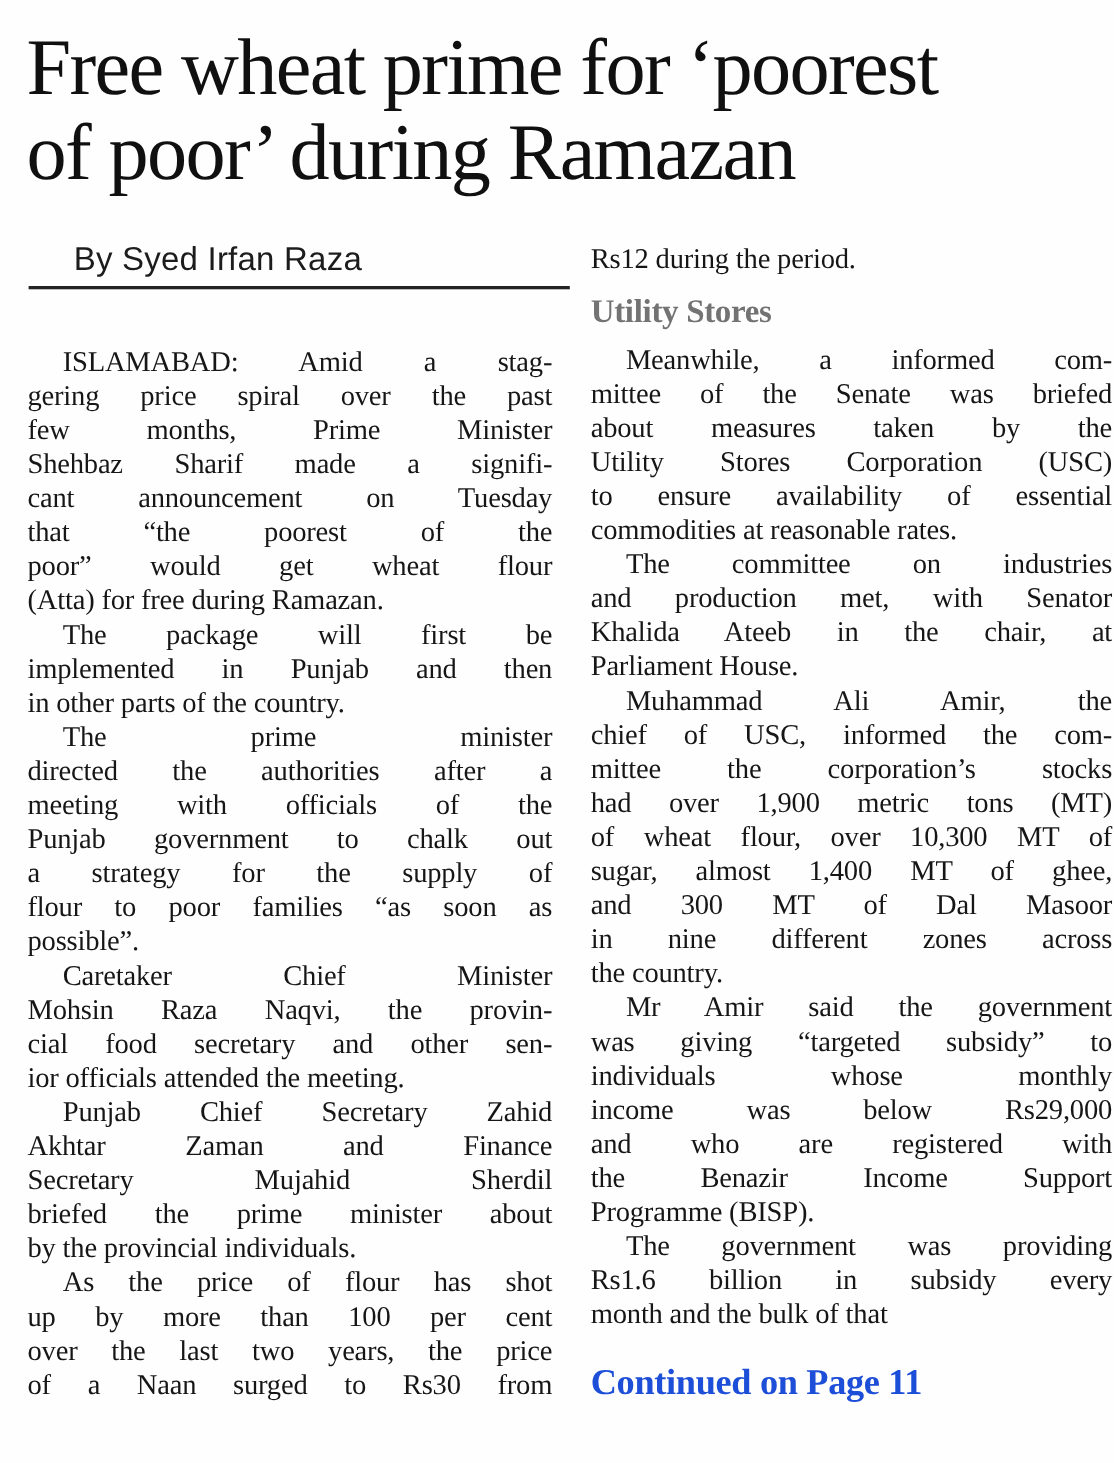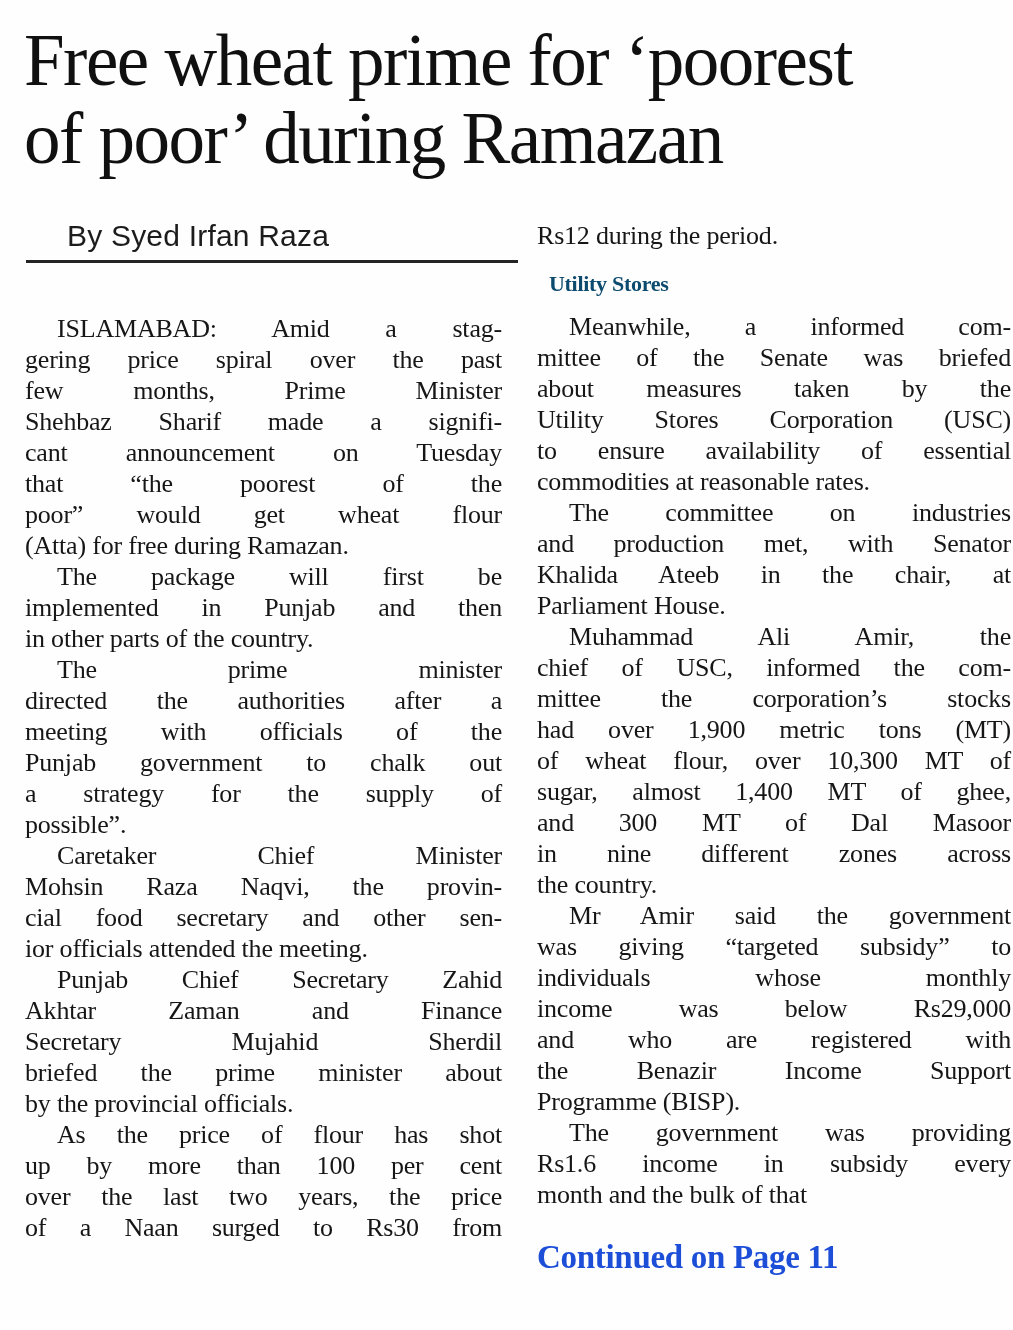--- a/index.html
+++ b/index.html
@@ -56,25 +56,25 @@
   .col-right { left: 537px; top: 220px; width: 474px; }
   .line {
     text-align: justify;
     text-align-last: justify;
     white-space: normal;
   }
   .line.no-stretch { text-align-last: left; }
   .line.indent { text-indent: 32px; }
   .subhead {
     font-weight: bold;
-    font-size: 22px;
+    font-size: 30px;
     line-height: 36px;
     letter-spacing: -0.3px;
-    margin: 15px 0 9px 12px;
-    color: #0c4a6e;
+    margin: 15px 0 9px 0;
+    color: #737373;
   }
   .continued {
     font-weight: bold;
     font-size: 33px;
     line-height: 38px;
     letter-spacing: -0.3px;
     margin-top: 28px;
     color: #1d4ed8;
   }
 </style>
@@ -101,30 +101,31 @@
       <div class="line">poor” would get wheat flour</div>
       <div class="line no-stretch">(Atta) for free during Ramazan.</div>
       <div class="line indent">The package will first be</div>
       <div class="line">implemented in Punjab and then</div>
       <div class="line no-stretch">in other parts of the country.</div>
       <div class="line indent">The prime minister</div>
       <div class="line">directed the authorities after a</div>
       <div class="line">meeting with officials of the</div>
       <div class="line">Punjab government to chalk out</div>
       <div class="line">a strategy for the supply of</div>
+      <div class="line">flour to poor families “as soon as</div>
       <div class="line no-stretch">possible”.</div>
       <div class="line indent">Caretaker Chief Minister</div>
       <div class="line">Mohsin Raza Naqvi, the provin-</div>
       <div class="line">cial food secretary and other sen-</div>
       <div class="line no-stretch">ior officials attended the meeting.</div>
       <div class="line indent">Punjab Chief Secretary Zahid</div>
       <div class="line">Akhtar Zaman and Finance</div>
       <div class="line">Secretary Mujahid Sherdil</div>
       <div class="line">briefed the prime minister about</div>
-      <div class="line no-stretch">by the provincial officials.</div>
+      <div class="line no-stretch">by the provincial individuals.</div>
       <div class="line indent">As the price of flour has shot</div>
       <div class="line">up by more than 100 per cent</div>
       <div class="line">over the last two years, the price</div>
       <div class="line">of a Naan surged to Rs30 from</div>
     </div>
   <div class="col col-right">
       <div class="line no-stretch">Rs12 during the period.</div>
       <div class="subhead">Utility Stores</div>
       <div class="line indent">Meanwhile, a informed com-</div>
       <div class="line">mittee of the Senate was briefed</div>
@@ -146,18 +147,18 @@
       <div class="line">in nine different zones across</div>
       <div class="line no-stretch">the country.</div>
       <div class="line indent">Mr Amir said the government</div>
       <div class="line">was giving “targeted subsidy” to</div>
       <div class="line">individuals whose monthly</div>
       <div class="line">income was below Rs29,000</div>
       <div class="line">and who are registered with</div>
       <div class="line">the Benazir Income Support</div>
       <div class="line no-stretch">Programme (BISP).</div>
       <div class="line indent">The government was providing</div>
-      <div class="line">Rs1.6 income in subsidy every</div>
+      <div class="line">Rs1.6 billion in subsidy every</div>
       <div class="line no-stretch">month and the bulk of that</div>
       <div class="continued">Continued on Page 11</div>
     </div>
 
 </div>
 
 </body></html>

